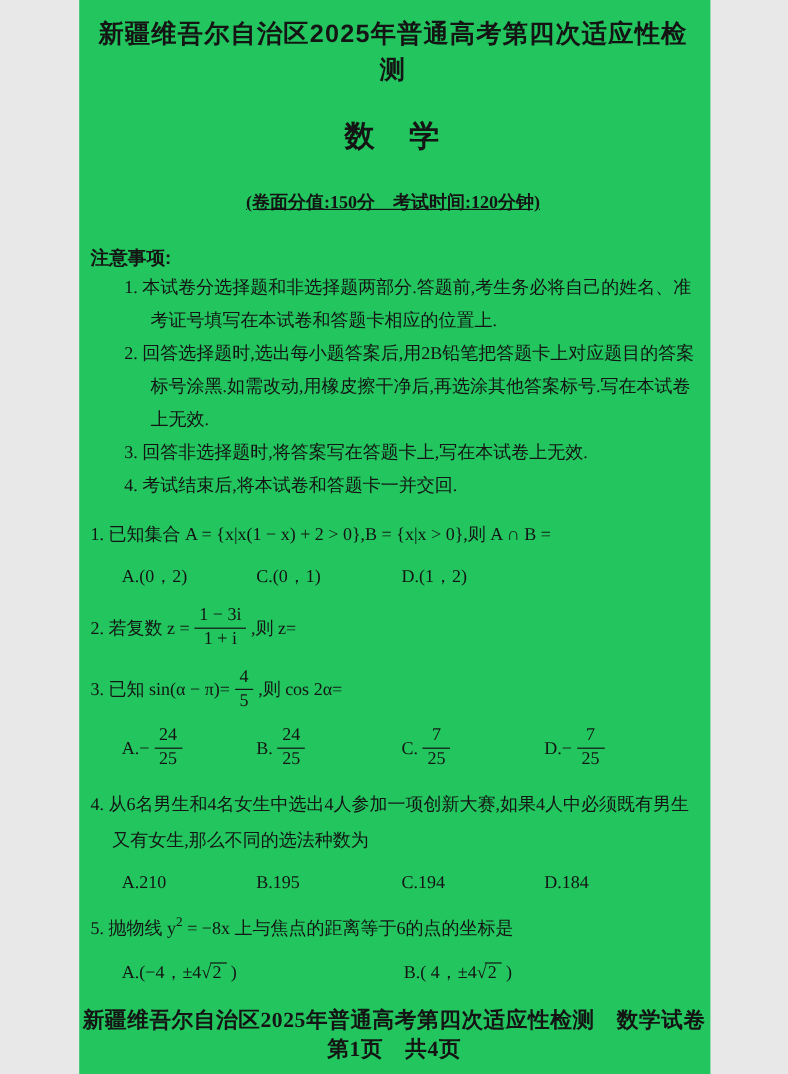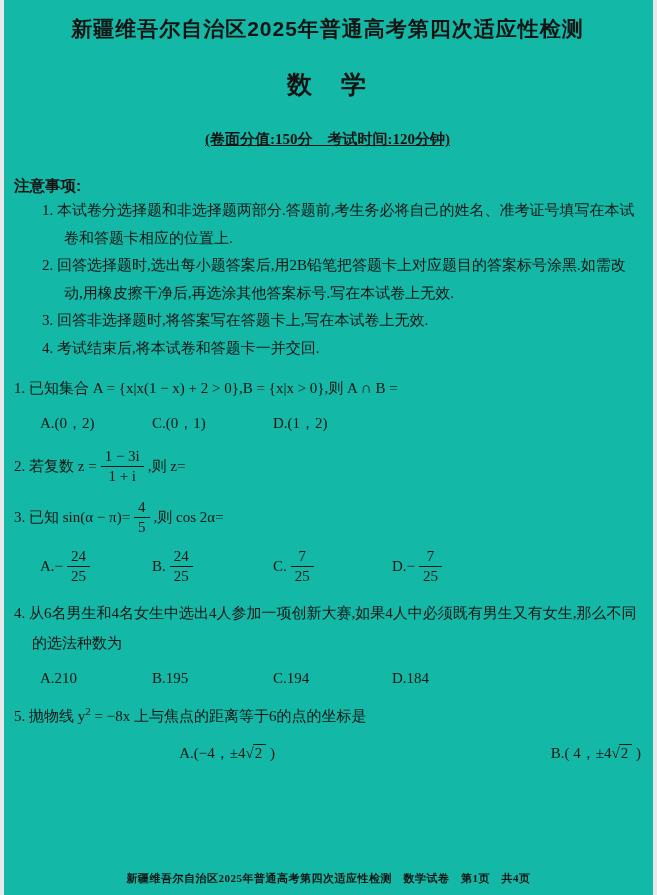--- a/index.html
+++ b/index.html
@@ -1,21 +1,21 @@
 <!DOCTYPE html>
 <html><head>
 <meta charset="utf-8">
 <style>
   html, body { margin: 0; padding: 0; background: #e8e8e8; }
   .page {
     position: relative;
-    width: 649px;
+    width: 526px;
     height: 895px;
     margin: 0 auto;
-    background: #14b8a6;
+    background: #22c55e;
     color: #141414;
     font-family: "Liberation Serif", serif;
     font-size: 15px;
     box-sizing: border-box;
     padding: 14px 12px 0 10px;
     overflow: hidden;
   }
   .exam-title {
     text-align: center;
     font-family: "Liberation Sans", sans-serif;
@@ -81,21 +81,20 @@
     display: grid;
     grid-template-columns: 112px 121px 119px auto;
     padding-left: 26px;
     margin-top: 8px;
     line-height: 24px;
   }
   .options.two-col {
     grid-template-columns: 235px auto;
     row-gap: 16px;
     margin-top: 10px;
-    text-align: right;
   }
   .options.frac-opts .opt {
     display: flex;
     align-items: center;
     min-height: 42px;
   }
   .opt { white-space: nowrap; }
   .frac {
     display: inline-block;
     vertical-align: middle;
@@ -108,21 +107,21 @@
   .sqrt { white-space: nowrap; }
   .sqrt .rsym { letter-spacing: -1px; }
   .sqrt .rad { border-top: 1.2px solid #141414; padding: 0 4px 0 2px; }
   .sup { vertical-align: super; font-size: 11px; line-height: 0; }
   .page-footer {
     position: absolute;
     left: 0;
     right: 0;
     bottom: 9px;
     text-align: center;
-    font-size: 11px;
+    font-size: 18px;
     font-weight: 600;
     letter-spacing: 0.5px;
   }
 </style>
 </head>
 <body>
 
 <div class="page">
 
   <div class="exam-title">新疆维吾尔自治区2025年普通高考第四次适应性检测</div>

